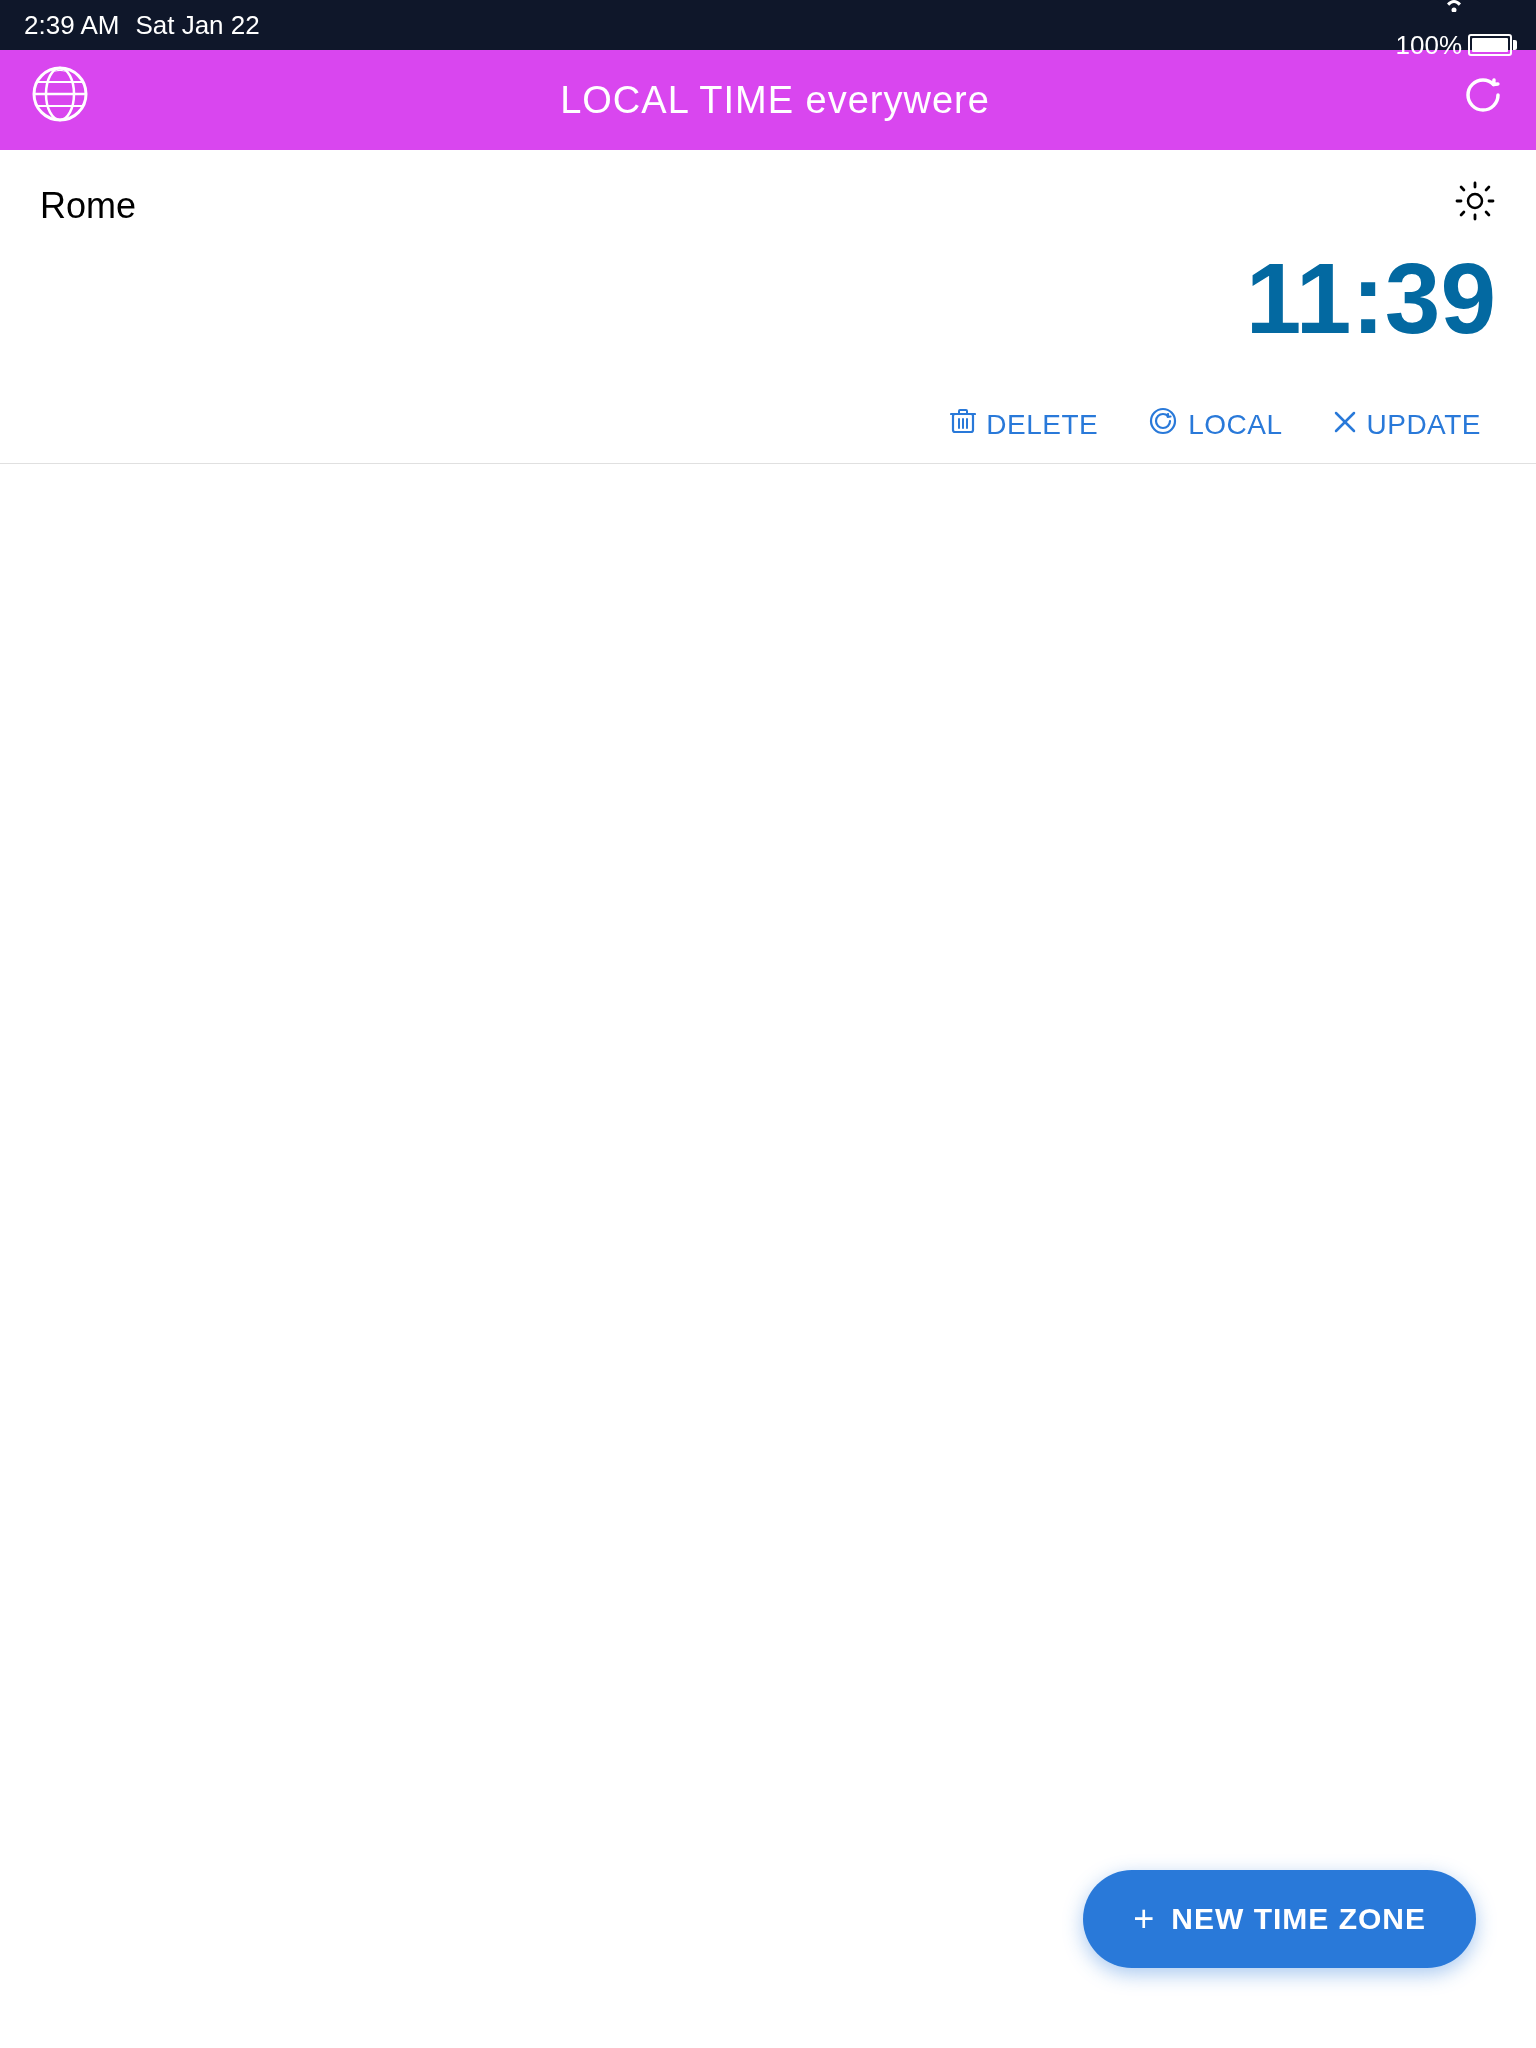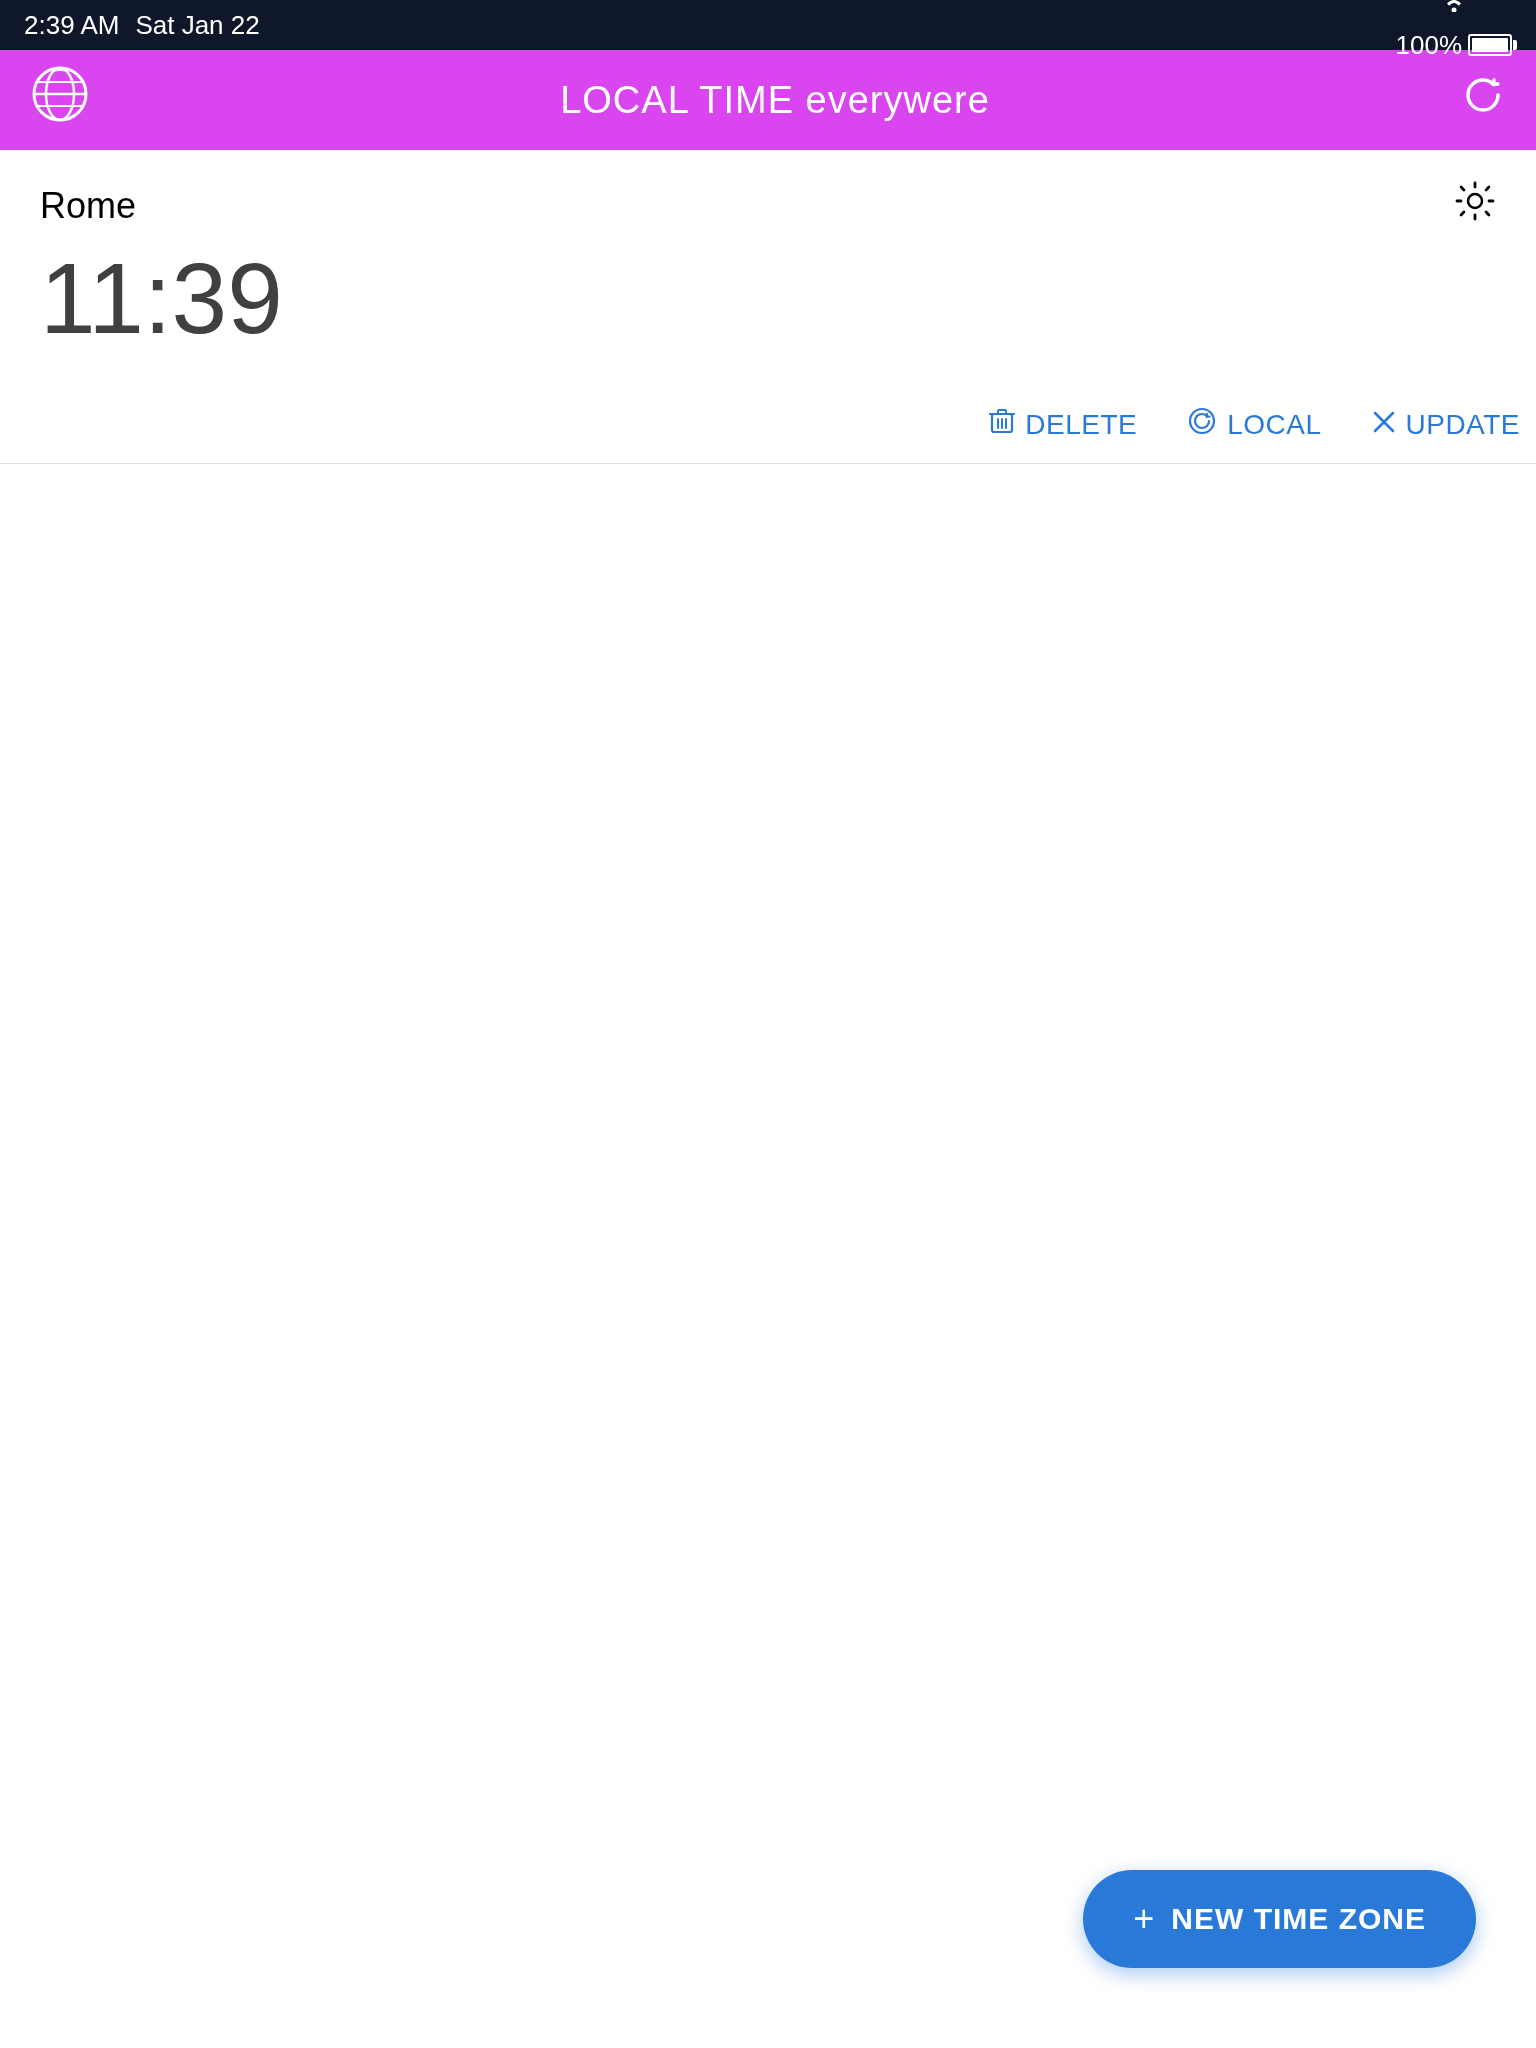--- a/index.html
+++ b/index.html
@@ -99,32 +99,32 @@
     }
 
     .timezone-gear {
       font-size: 40px;
       color: #000000;
       cursor: pointer;
     }
 
     .timezone-time {
       font-size: 100px;
-      font-weight: 400;
-      text-align: left;
-      color: #404040;
+      font-weight: 700;
+      text-align: right;
+      color: #0369a1;
       margin: 10px 0 30px 0;
     }
 
     
     .action-row {
       display: flex;
       align-items: center;
       justify-content: flex-end;
-      padding: 20px 16px;
+      padding: 20px 55px;
       gap: 50px;
     }
 
     .action-btn {
       display: flex;
       align-items: center;
       gap: 10px;
       font-size: 28px;
       font-weight: 500;
       color: #2979d9;

